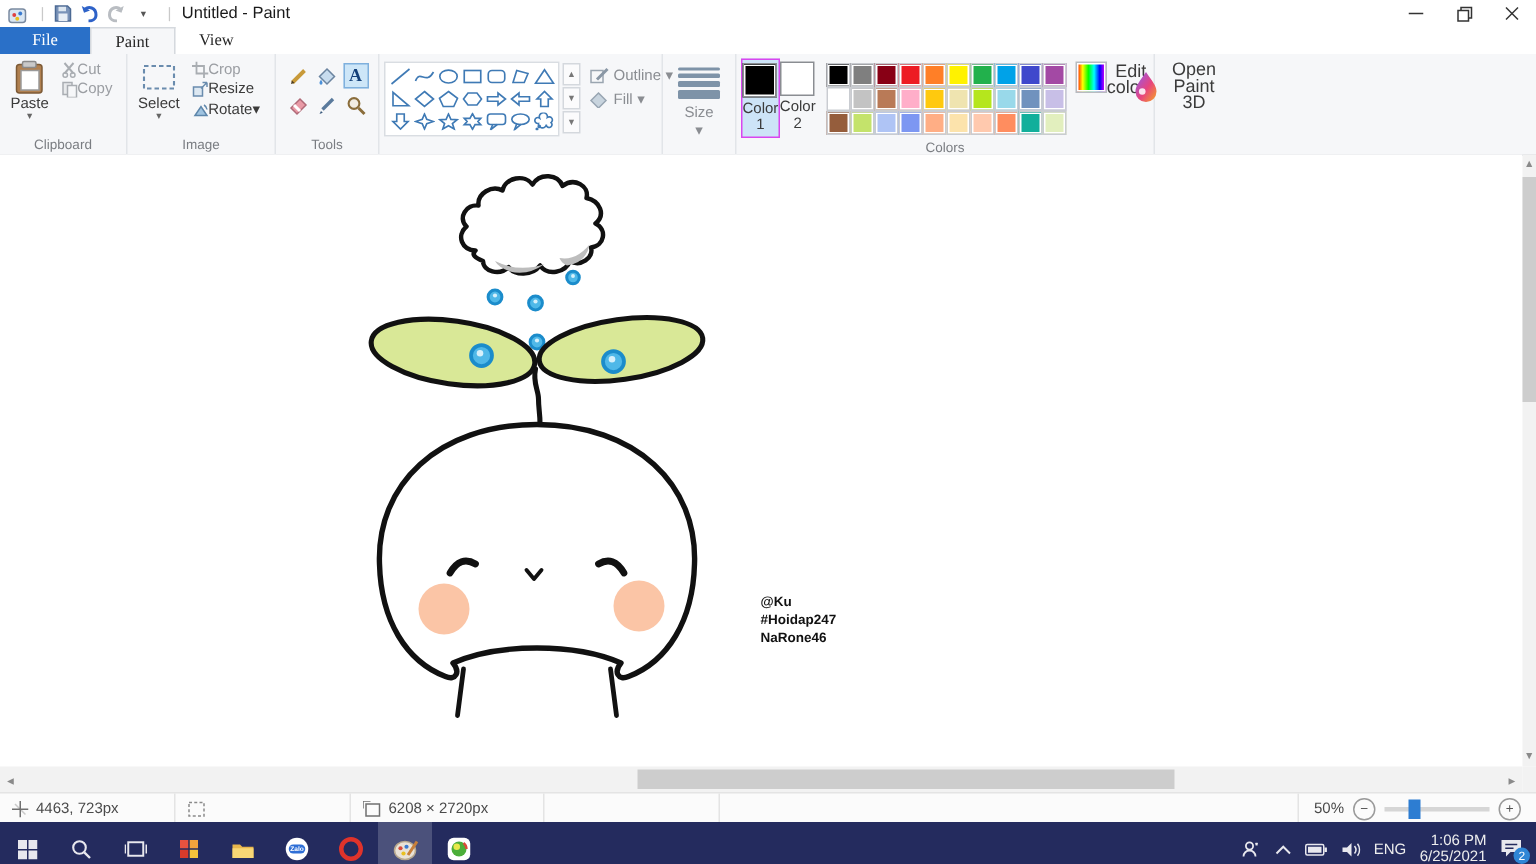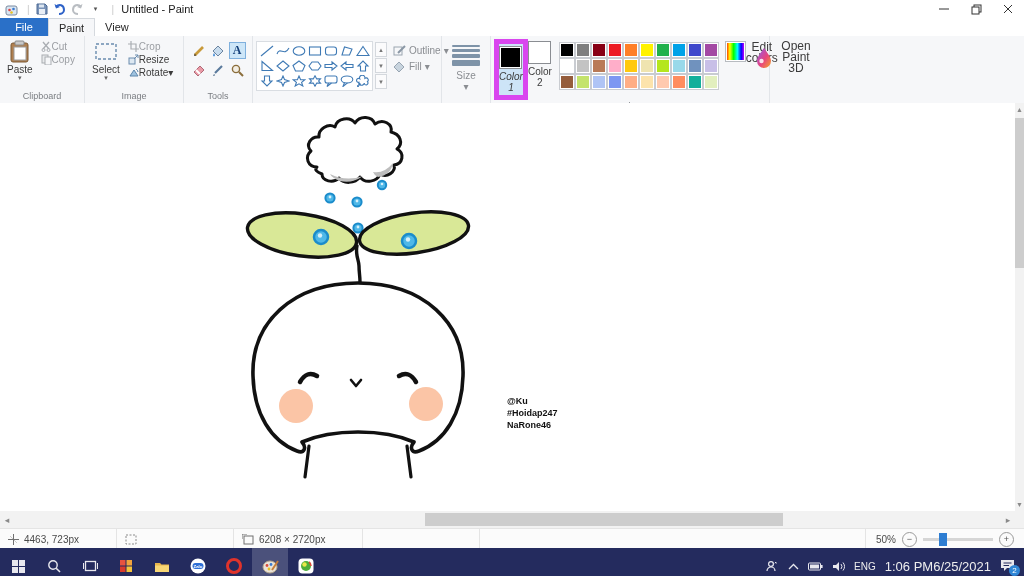--- a/index.html
+++ b/index.html
@@ -11,21 +11,21 @@
   .titlebar{top:0;left:0;right:0;height:18px;background:#fff;display:flex;align-items:center;font-size:11px;}
   .qat{display:flex;align-items:center;gap:4px;padding-left:4px;}
   .qat .sep{color:#c9c9c9;font-size:10px;margin:0 1px;}
   .qicon{width:14px;height:14px;display:flex;align-items:center;justify-content:center;}
   .title-text{margin-left:6px;color:#1a1a1a;}
   .wbtns{margin-left:auto;display:flex;height:18px;}
   .wbtn{width:32px;height:18px;display:flex;align-items:center;justify-content:center;color:#333;font-size:11px;}
   .wbtn svg{display:block;}
   
   .tabrow{top:18px;left:0;right:0;height:18px;background:#fff;display:flex;align-items:stretch;font-size:11px;border-bottom:1px solid #e8eaec;}
-  .tab{padding:0 10px;display:flex;align-items:center;color:#262626;}
+  .tab{padding:0 16px;display:flex;align-items:center;color:#262626;font-family:Liberation Serif, serif;}
   .tab.file{background:#2a70c8;color:#fff;min-width:28px;justify-content:center;}
   .tab.active{background:#f6f7f9;border:1px solid #d5d9de;border-bottom:none;}
   
   .ribbon{top:36px;left:0;right:0;height:67px;background:#f6f7f9;border-bottom:1px solid #c6cbd2;display:flex;}
   .rgroup{display:flex;flex-direction:column;border-right:1px solid #e2e5e9;padding:2px 3px 0 3px;}
   .rgroup .content{flex:1;display:flex;align-items:flex-start;}
   .rgroup .glabel{text-align:center;font-size:9px;color:#7a7d82;padding:1px 0 2px 0;}
   .bigbtn{display:flex;flex-direction:column;align-items:center;justify-content:flex-start;padding:2px 4px;font-size:10px;color:#3b3b3b;}
   .bigbtn .car{font-size:7px;color:#666;line-height:5px;}
   .smallrows{display:flex;flex-direction:column;gap:2px;margin-left:4px;margin-top:3px;}
@@ -37,21 +37,21 @@
   .shapegrid{display:grid;grid-template-columns:repeat(7,15px);grid-auto-rows:14px;gap:1px;background:#fff;border:1px solid #d9dde2;padding:2px;margin-top:3px;}
   .shapecell{display:flex;align-items:center;justify-content:center;}
   .shapescroll{display:flex;flex-direction:column;gap:1px;margin:4px 2px 0 2px;}
   .sscr{width:10px;height:13px;border:1px solid #d4d8dd;background:#fbfbfc;color:#777;font-size:6px;display:flex;align-items:center;justify-content:center;}
   .of-col{display:flex;flex-direction:column;gap:4px;margin:6px 2px 0 4px;font-size:10px;color:#8a8d92;}
   .of-row{display:flex;align-items:center;gap:3px;}
   .sizebtn{display:flex;flex-direction:column;align-items:center;margin:4px 2px;font-size:10px;color:#8a8d92;}
   .sizelines{display:flex;flex-direction:column;gap:2px;margin:3px 0 4px 0;}
   .sizelines div{background:#7e93a8;border-radius:1px;}
   .colbtn{display:flex;flex-direction:column;align-items:center;width:34px;padding:2px 0;font-size:10px;color:#3b3b3b;text-align:center;line-height:11px;margin-top:1px;}
-  .colbtn.sel{background:#cde4f7;border:5px solid #d946ef;font-style:italic;}
+  .colbtn.sel{background:#cde4f7;border:1px solid #d946ef;}
   .swatch-big{width:21px;height:21px;border:1px solid #8a8d92;box-shadow:inset 0 0 0 1px #fff;margin-bottom:2px;}
   .palgrid{display:grid;grid-template-columns:repeat(10,16px);grid-auto-rows:16px;gap:0px;margin:3px 4px 0 6px;}
   .pswatch{width:14px;height:14px;border:1px solid #c9ccd1;box-shadow:inset 0 0 0 1px #fff;margin:1px;}
   .editbtn,.p3dbtn{display:flex;flex-direction:row;align-items:center;font-size:12px;color:#3b3b3b;text-align:center;line-height:11px;padding:2px 3px;margin-top:1px;}
   .rainbow{width:19px;height:19px;border:1px solid #b7bbc0;box-shadow:inset 0 0 0 1px #fff;margin-bottom:2px;
            background:linear-gradient(90deg,#f00,#ff0,#0f0,#0ff,#00f,#f0f);}
   
   .canvas{top:103px;left:0;width:1015px;height:408px;background:#fff;}
   
   .vscroll{top:103px;right:0;width:9px;height:408px;background:#f2f2f2;}
@@ -67,21 +67,21 @@
   .szoom{margin-left:auto;display:flex;align-items:center;gap:6px;padding:0 10px;border-left:1px solid #e4e4e4;}
   .zbtn{width:13px;height:13px;border:1px solid #9a9a9a;border-radius:50%;display:flex;align-items:center;justify-content:center;font-size:9px;color:#555;line-height:0;}
   .ztrack{width:70px;height:3px;background:#d6d6d6;position:relative;}
   .zthumb{position:absolute;left:16px;top:-5px;width:8px;height:13px;background:#2d7dd2;}
   
   .taskbar{top:548px;left:0;right:0;height:36px;background:#242b5e;display:flex;align-items:stretch;color:#eee;}
   .tbtn{width:36px;display:flex;align-items:center;justify-content:center;position:relative;}
   .tbtn.running::after{content:"";position:absolute;bottom:0;left:5px;right:5px;height:2px;background:#9db4e4;}
   .tbtn.active{background:rgba(255,255,255,.18);}
   .tray{margin-left:auto;display:flex;align-items:center;gap:9px;padding:0 8px;font-size:10px;}
-  .clock{display:flex;flex-direction:row;align-items:flex-end;justify-content:center;font-size:13px;line-height:11px;}
+  .clock{display:flex;flex-direction:column;align-items:flex-end;justify-content:center;font-size:10px;line-height:11px;}
   .badge{position:absolute;right:-4px;bottom:-3px;width:11px;height:11px;border-radius:50%;background:#2f86d6;color:#fff;font-size:8px;display:flex;align-items:center;justify-content:center;}
 </style>
 </head>
 <body>
 
 <div class="abs titlebar">
   <div class="qat">
     <span class="qicon">
       <svg width="13" height="13">
           <rect x="1" y="3" width="11" height="9" rx="2" fill="#d9e6f2" stroke="#7a8aa0"></rect>

